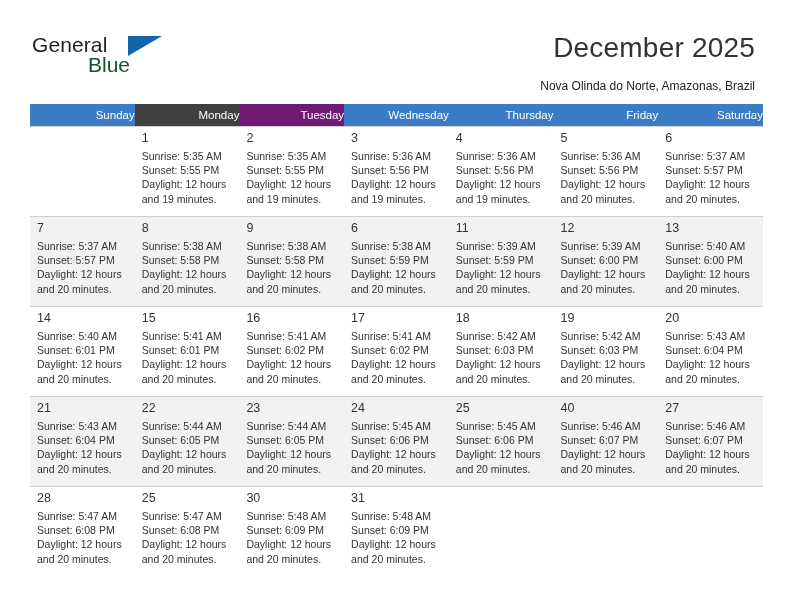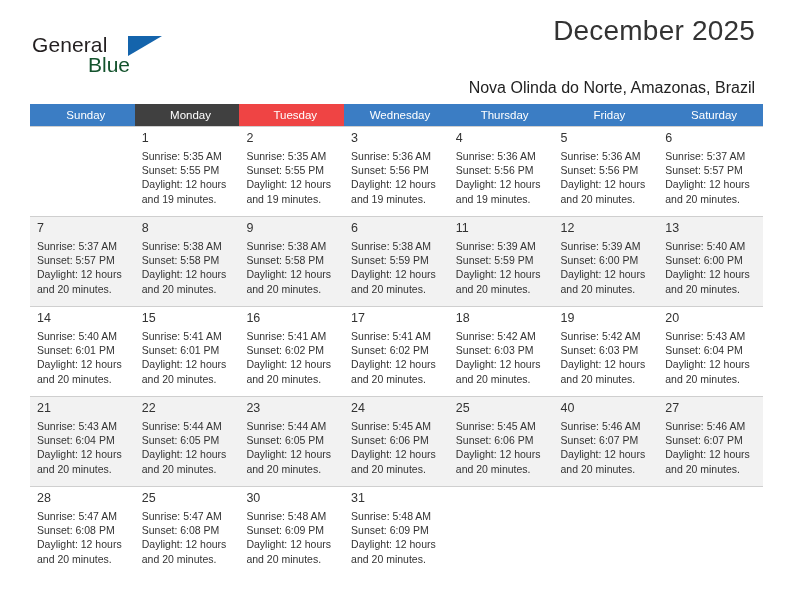--- a/index.html
+++ b/index.html
@@ -57,51 +57,51 @@
     top: 3px;
     width: 0;
     height: 0;
     border-left: 34px solid #1464ac;
     border-bottom: 20px solid transparent;
   }
 
   .title {
     position: absolute;
     right: 37px;
-    top: 15px;
+    top: 32px;
     font-size: 28px;
     color: #333333;
     font-weight: normal;
     white-space: nowrap;
     letter-spacing: 0.2px;
   }
   .subtitle {
     position: absolute;
     right: 37px;
     top: 79px;
-    font-size: 16px;
+    font-size: 12px;
     color: #222222;
     white-space: nowrap;
   }
 
   
   .calendar {
     position: absolute;
     left: 30px;
     top: 104px;
     width: 733px;
     border-collapse: collapse;
     table-layout: fixed;
   }
   .calendar th {
     background: #3b7dc4;
     color: #ffffff;
     font-size: 11.5px;
     font-weight: normal;
-    text-align: center;
+    text-align: right;
     padding: 5px 0 5px 7px;
     height: 12px;
     border: none;
   }
   .calendar td {
     vertical-align: top;
     padding: 0;
     border: none;
     height: 90px;
     width: 104.7px;
@@ -146,21 +146,21 @@
 
     <div class="title">December 2025</div>
     <div class="subtitle">Nova Olinda do Norte, Amazonas, Brazil</div>
   </div>
 
   <table class="calendar">
     <thead>
       <tr>
         <th style="background: rgb(59, 125, 196);">Sunday</th>
         <th style="background: #404040;">Monday</th>
-        <th style="background: #ef4444;">Tuesday</th>
+        <th style="background: #701a75;">Tuesday</th>
         <th style="background: rgb(59, 125, 196); margin-left: 16px;">Wednesday</th>
         <th style="background: rgb(59, 125, 196);">Thursday</th>
         <th style="background: rgb(59, 125, 196);">Friday</th>
         <th style="background: rgb(59, 125, 196);">Saturday</th>
       </tr>
     </thead>
     <tbody id="calendar-body">
         <tr class="plain">
           <td>
             <div class="cell empty"></div>

